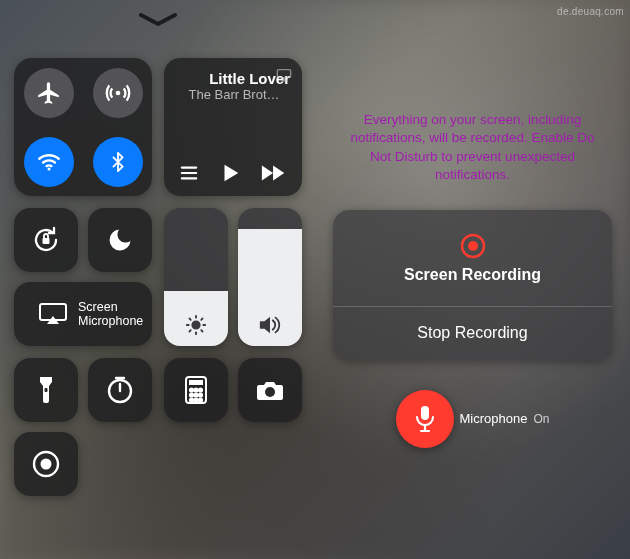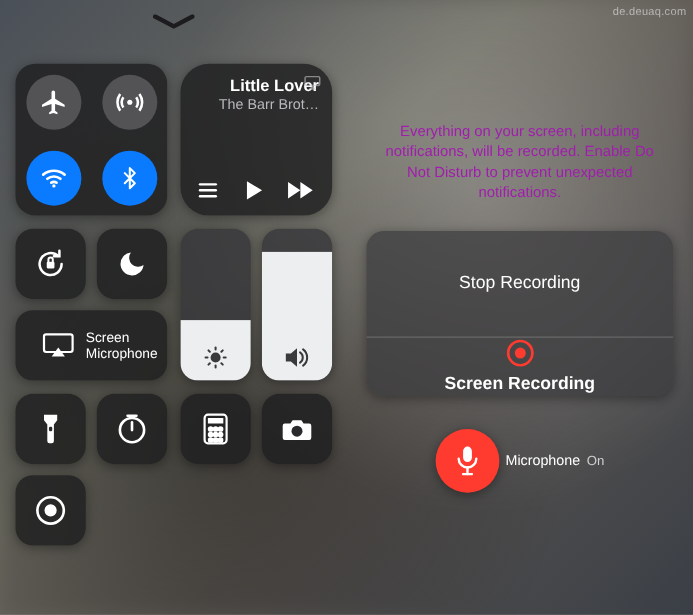--- a/index.html
+++ b/index.html
@@ -33,23 +33,23 @@
   .tile-dark { background: rgba(30,30,32,0.82); }
   .shadow { box-shadow: 0 2px 10px rgba(0,0,0,0.35); }
 
   
   .conn-tile { position:absolute; left:0; top:0; width:138px; height:138px; display:grid; grid-template: 1fr 1fr / 1fr 1fr; border-radius:18px; }
   .conn-btn { display:flex; align-items:center; justify-content:center; }
   .circle { width:50px; height:50px; border-radius:50%; display:flex; align-items:center; justify-content:center; }
   .circle.off { background: rgba(90,90,94,0.85); }
   .circle.on-blue { background: #0a7bff; }
 
-  .music-tile { position:absolute; left:150px; top:0; width:138px; height:138px; border-radius:26px; padding:12px 12px 10px 14px; display:flex; flex-direction:column; }
+  .music-tile { position:absolute; left:150px; top:0; width:138px; height:138px; border-radius:16px; padding:12px 12px 10px 14px; display:flex; flex-direction:column; }
   .music-title { font-size:15px; font-weight:600; color:#fff; text-align:right; }
-  .music-artist { font-size:13px; color:#b8b8bc; text-align:right; white-space:nowrap; overflow:hidden; text-overflow:ellipsis; }
+  .music-artist { font-size:13px; color:#b8b8bc; text-align:center; white-space:nowrap; overflow:hidden; text-overflow:ellipsis; }
   .music-airplay { position:absolute; top:10px; right:10px; opacity:.6; }
   .music-controls { margin-top:auto; display:flex; align-items:center; justify-content:space-between; padding:2px 2px 2px 0; }
 
   
   .lock-tile { position:absolute; left:0; top:150px; width:64px; height:64px; border-radius:16px; display:flex; align-items:center; justify-content:center; }
   .dnd-tile  { position:absolute; left:74px; top:150px; width:64px; height:64px; border-radius:16px; display:flex; align-items:center; justify-content:center; }
   .mirror-tile { position:absolute; left:0; top:224px; width:138px; height:64px; border-radius:16px; display:flex; align-items:center; gap:10px; padding:0 24px; }
   .mirror-text { font-size:12.5px; color:#fff; line-height:1.15; width:70px; }
 
   .bright-tile { position:absolute; left:150px; top:150px; width:64px; height:138px; border-radius:16px; background:rgba(55,55,58,0.82); overflow:hidden; }
@@ -281,30 +281,30 @@
       </div>
 
     </div>
   </div>
 
   <div class="pane pane-right">
     <div class="info-text">Everything on your screen, including notifications, will be recorded. Enable Do Not Disturb to prevent unexpected notifications.</div>
 
     <div class="rec-card shadow">
       <div class="rec-row">
-        <span class="stop-label">Stop Recording</span>
-      </div>
-      <div class="rec-row">
         <span class="rec-ring">
           <svg width="28" height="28" viewBox="0 0 28 28">
               <circle cx="14" cy="14" r="11" fill="none" stroke="#ff3b30" stroke-width="2.4"></circle>
               <circle cx="14" cy="14" r="5" fill="#ff3b30"></circle>
             </svg>
         </span>
         <span class="rec-label">Screen Recording</span>
+      </div>
+      <div class="rec-row">
+        <span class="stop-label">Stop Recording</span>
       </div>
     </div>
 
     <div class="mic-wrap">
       <div class="mic-btn">
         <svg width="24" height="30" viewBox="0 0 24 30" fill="#fff">
             <rect x="8" y="2" width="8" height="14" rx="4"></rect>
             <path d="M4 13a8 8 0 0 0 16 0" fill="none" stroke="#fff" stroke-width="2.2" stroke-linecap="round"></path>
             <line x1="12" y1="21" x2="12" y2="27" stroke="#fff" stroke-width="2.2" stroke-linecap="round"></line>
             <line x1="8" y1="27" x2="16" y2="27" stroke="#fff" stroke-width="2.2" stroke-linecap="round"></line>

